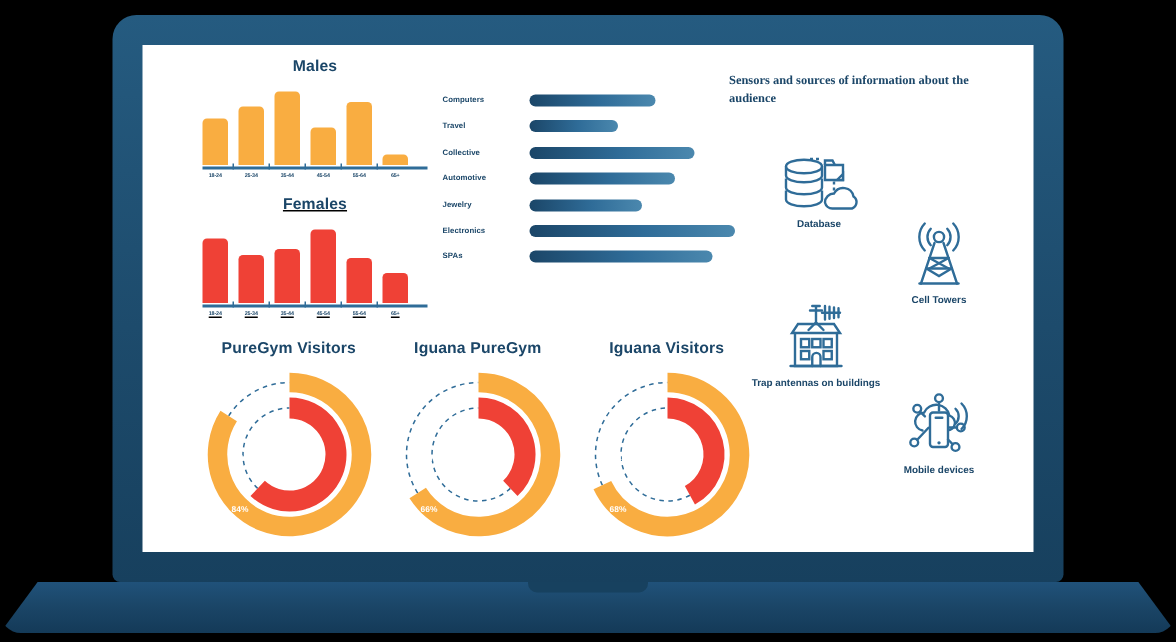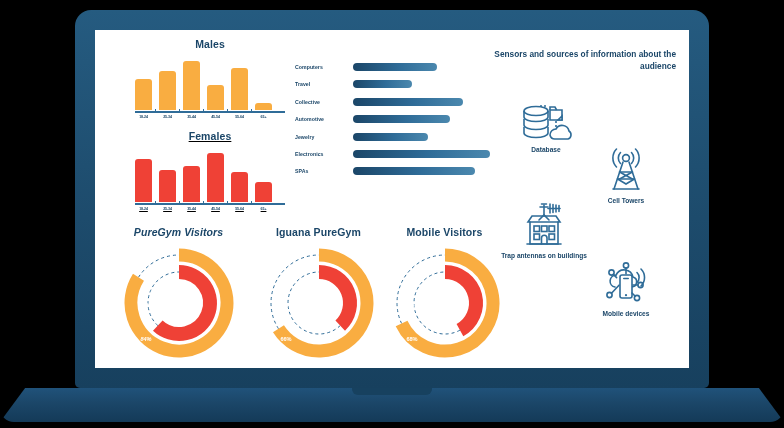--- a/index.html
+++ b/index.html
@@ -40,22 +40,22 @@
   #hbar{position:absolute;left:295px;top:60px;width:195px;}
   .hrow{display:flex;align-items:center;height:14px;margin-bottom:3.4px;}
   .hlabel{width:58px;font-size:5.2px;font-weight:bold;color:#1b4668;
           text-align:left;letter-spacing:.05px;}
   .htrack{flex:1;position:relative;height:8px;}
   .hfill{height:8px;border-radius:4px;
          background:linear-gradient(90deg,#1b4668 0%,#2f6c98 55%,#4b88ae 100%);}
 
   
   #sensors{position:absolute;left:478px;top:48px;width:205px;height:300px;}
-  .shead{font-size:8.3px;font-weight:bold;color:#1b4668;text-align:right;
-         line-height:1.45;width:190px;margin-left:8px;}
+  .shead{font-size:8.3px;font-weight:bold;color:#1b4668;text-align:left;
+         line-height:1.45;width:190px;margin-left:8px;font-family:Liberation Serif, serif;}
   .sitem{position:absolute;text-align:center;width:100px;}
   .scap{font-size:6.6px;font-weight:bold;color:#1b4668;line-height:1.35;
         margin-top:2px;}
   .sitem svg{display:block;margin:0 auto;}
 
   
   .donut{position:absolute;width:135px;text-align:center;}
   .donut .ttl{margin-bottom:6px;}
   .donut svg{display:block;margin:0 auto;}
   .dlbl{font-size:5.6px;font-weight:bold;fill:#ffffff;}
@@ -245,21 +245,21 @@
           <circle cx="38" cy="38" r="2.6"></circle>
           <path d="M36.2 36.2L33 33"></path>
           <path d="M38 12.5a7 7 0 0 1 0 10"></path>
           <path d="M42 9a12 12 0 0 1 0 17"></path>
         </svg>
         <div class="scap">Mobile devices</div>
       </div>
     </div>
 
     <div id="donuts">
-        <div class="donut" style="left: 16px; top: 196px; font-style: italic;">
+        <div class="donut" style="left: 30px; top: 196px;">
           <div class="ttl">PureGym Visitors</div>
           <svg width="118" height="118" viewBox="0 0 118 118">
             <path d="M18.47225957590328 33.28031384100815 A48 48 0 0 1 58.916224238436875 11.00007310816219" stroke="#2f6c98" stroke-width="1" fill="none" stroke-dasharray="3 3"></path>
             <path d="M37.77903971621065 81.59802745006375 A31 31 0 0 1 58.94589482065715 28.00004721568808" stroke="#2f6c98" stroke-width="1" fill="none" stroke-dasharray="3 3"></path>
             <path d="M59 11 A48 48 0 1 1 18.47225957590328 33.28031384100815" stroke="#f9ad41" stroke-width="13" fill="none"></path>
             <path d="M59 28 A31 31 0 1 1 37.77903971621065 81.59802745006375" stroke="#ef4136" stroke-width="14" fill="none"></path>
             <text x="31" y="63" class="dlbl" text-anchor="middle">62%</text>
             <text x="26" y="97" class="dlbl" text-anchor="middle">84%</text>
           </svg>
         </div>
@@ -268,21 +268,21 @@
           <svg width="118" height="118" viewBox="0 0 118 118">
             <path d="M18.47225957590328 84.71968615899183 A48 48 0 0 1 58.916224238436875 11.00007310816219" stroke="#2f6c98" stroke-width="1" fill="none" stroke-dasharray="3 3"></path>
             <path d="M80.22096028378934 81.59802745006375 A31 31 0 1 1 58.94589482065715 28.00004721568808" stroke="#2f6c98" stroke-width="1" fill="none" stroke-dasharray="3 3"></path>
             <path d="M59 11 A48 48 0 1 1 18.47225957590328 84.71968615899183" stroke="#f9ad41" stroke-width="13" fill="none"></path>
             <path d="M59 28 A31 31 0 0 1 80.22096028378934 81.59802745006375" stroke="#ef4136" stroke-width="14" fill="none"></path>
             <text x="31" y="63" class="dlbl" text-anchor="middle">38%</text>
             <text x="26" y="97" class="dlbl" text-anchor="middle">66%</text>
           </svg>
         </div>
         <div class="donut" style="left: 282px; top: 196px;">
-          <div class="ttl">Mobile Visitors</div>
+          <div class="ttl">Iguana Visitors</div>
           <svg width="118" height="118" viewBox="0 0 118 118">
             <path d="M15.56830148163106 79.43740599512348 A48 48 0 0 1 58.916224238436875 11.00007310816219" stroke="#2f6c98" stroke-width="1" fill="none" stroke-dasharray="3 3"></path>
             <path d="M73.93436389715316 86.16550708135978 A31 31 0 1 1 58.94589482065715 28.00004721568808" stroke="#2f6c98" stroke-width="1" fill="none" stroke-dasharray="3 3"></path>
             <path d="M59 11 A48 48 0 1 1 15.56830148163106 79.43740599512348" stroke="#f9ad41" stroke-width="13" fill="none"></path>
             <path d="M59 28 A31 31 0 0 1 73.93436389715316 86.16550708135978" stroke="#ef4136" stroke-width="14" fill="none"></path>
             <text x="31" y="63" class="dlbl" text-anchor="middle">42%</text>
             <text x="26" y="97" class="dlbl" text-anchor="middle">68%</text>
           </svg>
         </div>
       </div>

